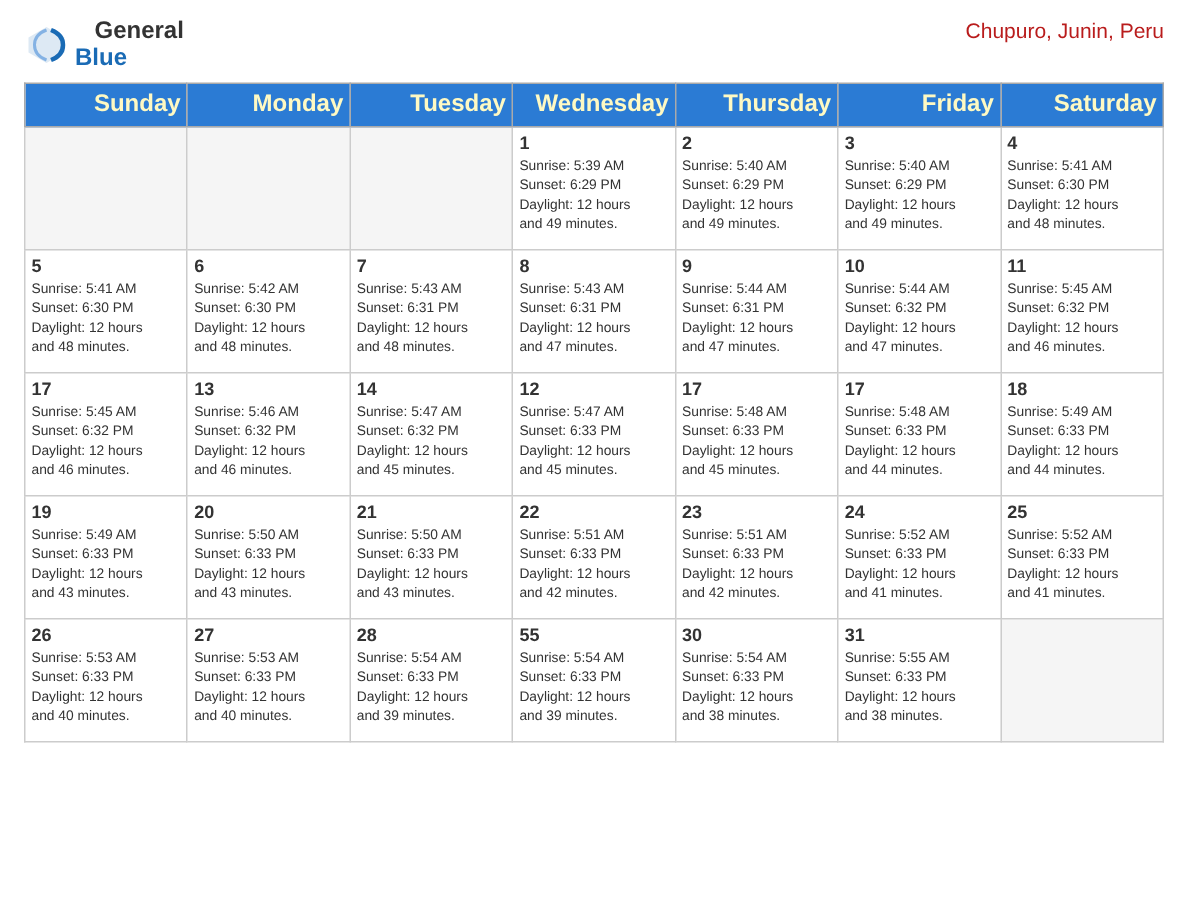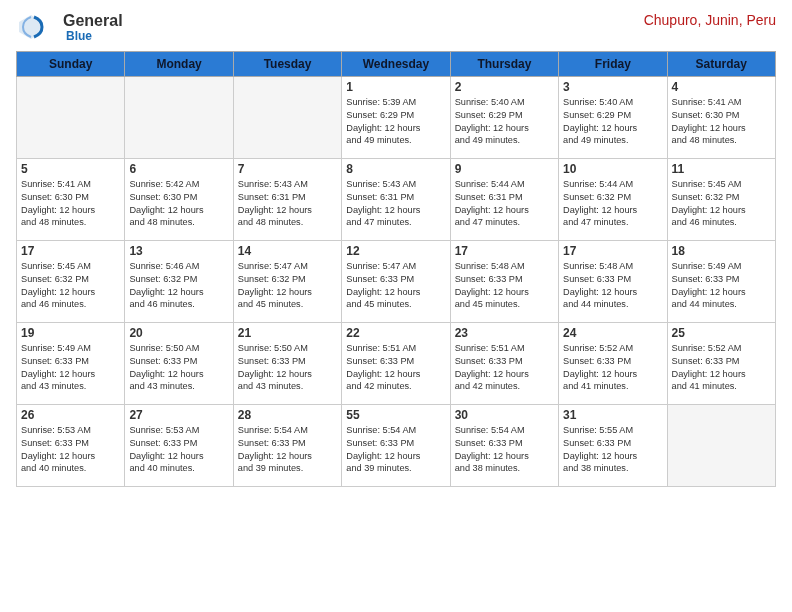--- a/index.html
+++ b/index.html
@@ -32,24 +32,23 @@
       flex-direction: column;
       line-height: 1.1;
     }
     .logo-general {
       font-size: 16px;
       font-weight: bold;
       color: #333;
       margin-left: 13px;
     }
     .logo-blue {
-      font-size: 12px;
+      font-size: 16px;
       font-weight: bold;
       color: #1a6bb5;
-      margin-left: 16px;
     }
     .logo-icon {
       width: 30px;
       height: 30px;
       margin-right: 4px;
     }
     .title-block {
       text-align: right;
     }
     .month-title {
@@ -62,25 +61,25 @@
       font-size: 14px;
       color: #b91c1c;
     }
     .calendar {
       width: 100%;
       border-collapse: collapse;
       table-layout: fixed;
     }
     .calendar th {
       background: #2b7bd4;
-      color: #0f172a;
-      font-size: 12px;
+      color: #fef9c3;
+      font-size: 16px;
       font-weight: bold;
       padding: 5px 4px;
-      text-align: center;
+      text-align: right;
       border: 1px solid #aaa;
     }
     .calendar td {
       border: 1px solid #ccc;
       vertical-align: top;
       padding: 3px 4px;
       height: 82px;
       background: #fff;
       font-size: 9.5px;
       color: #333;

